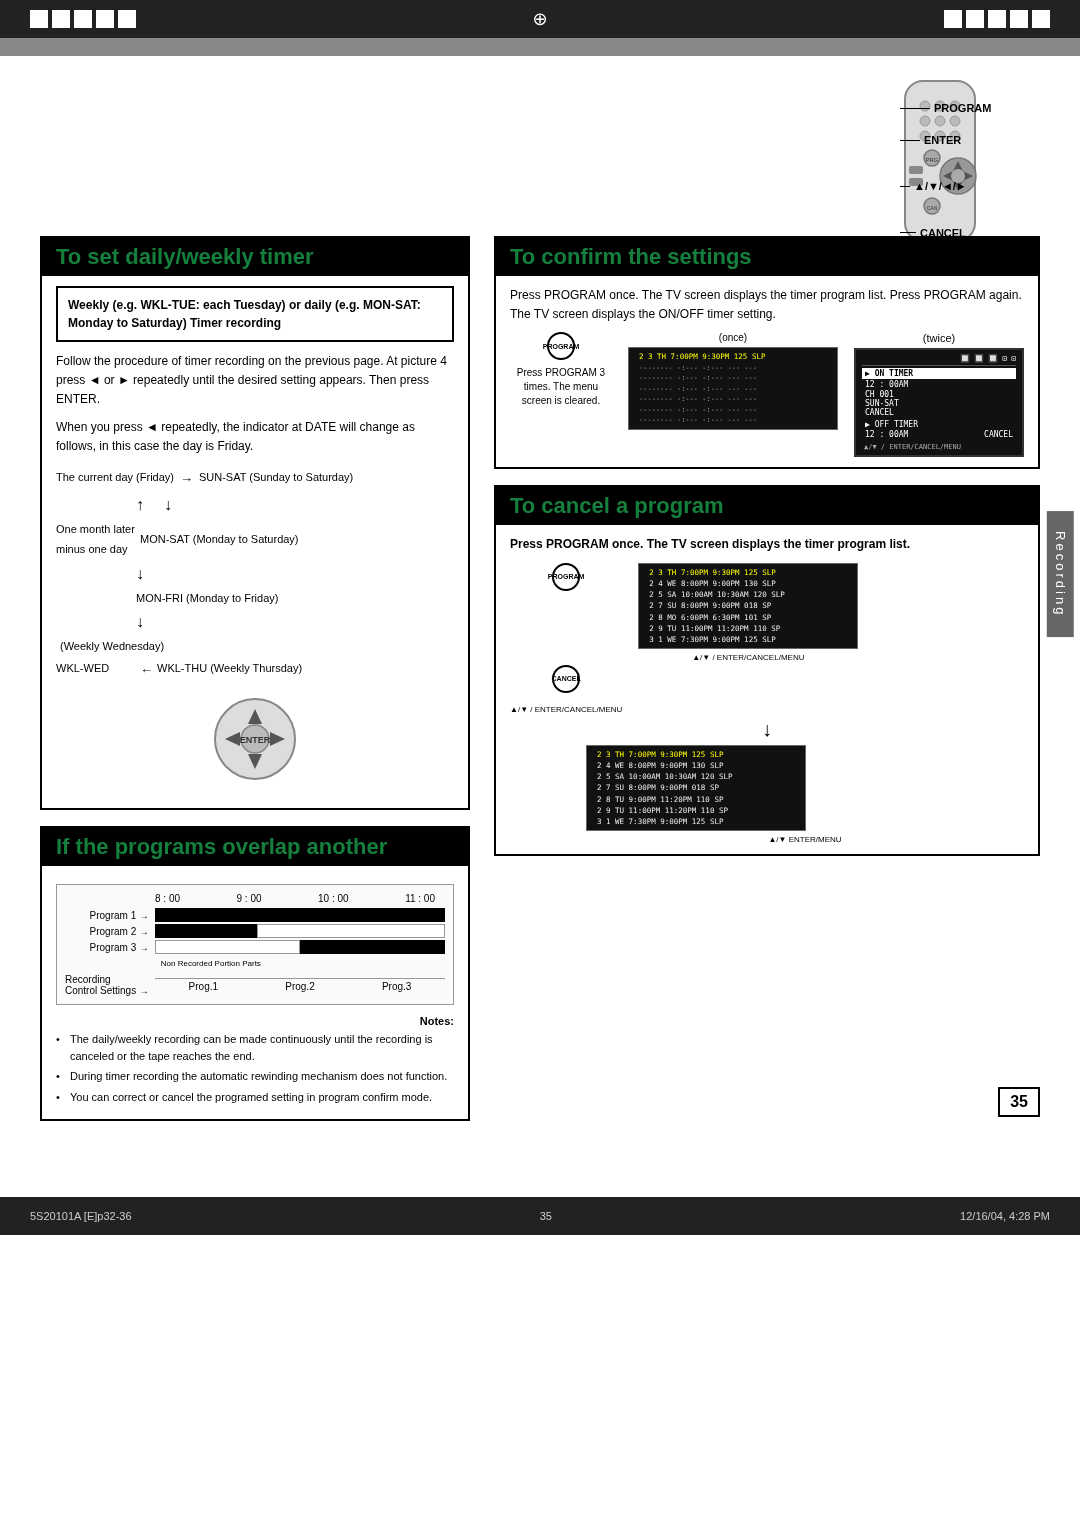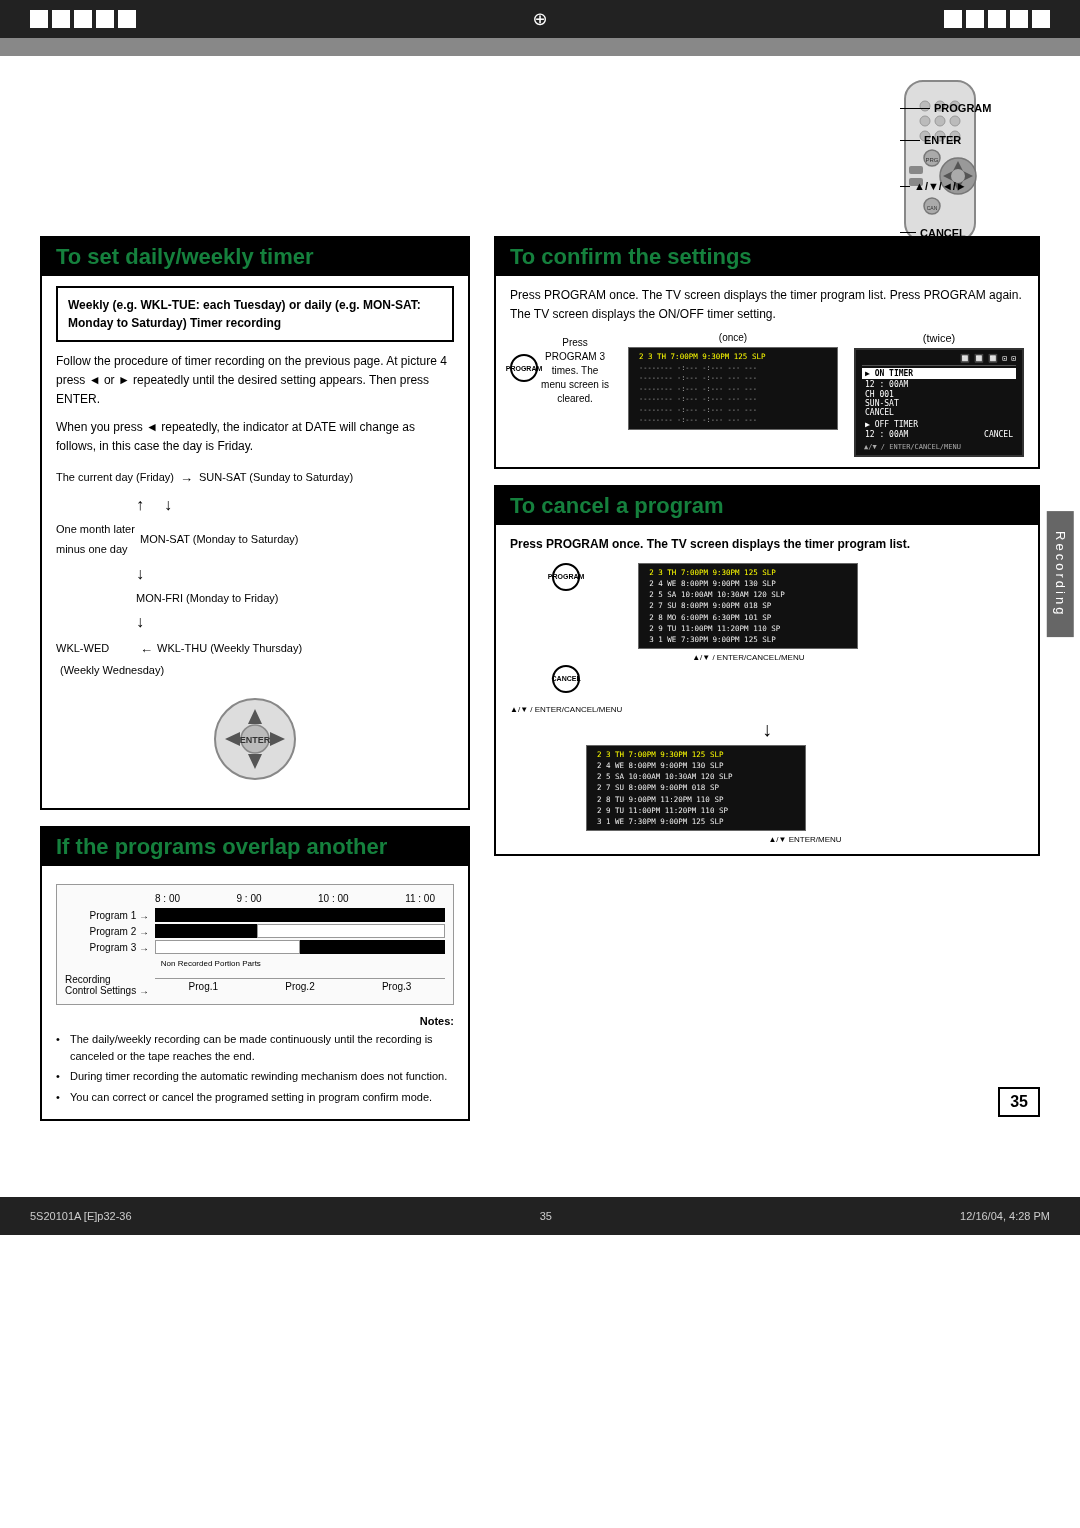--- a/index.html
+++ b/index.html
@@ -328,26 +328,26 @@
             </div>
             <div style="display:flex;align-items:center;gap:4px;margin-left:80px;">
               <span style="font-size:16px;">↓</span>
             </div>
             <div style="display:flex;align-items:center;gap:4px;margin-left:80px;">
               <span style="font-size:11px;">MON-FRI (Monday to Friday)</span>
             </div>
             <div style="display:flex;align-items:center;gap:4px;margin-left:80px;">
               <span style="font-size:16px;">↓</span>
             </div>
+            <div style="font-size:11px;margin-left:4px;">(Weekly Wednesday)</div>
             <div style="display:flex;align-items:center;gap:4px;">
               <span style="font-size:11px;width:80px;">WKL-WED</span>
               <span style="font-size:13px;">←</span>
               <span style="font-size:11px;">WKL-THU (Weekly Thursday)</span>
             </div>
-            <div style="font-size:11px;margin-left:4px;">(Weekly Wednesday)</div>
           </div>
 
           <div style="display:flex;justify-content:center;margin:14px 0;">
             <svg width="90" height="90" viewBox="0 0 90 90">
               <circle cx="45" cy="45" r="40" fill="#ddd" stroke="#888" stroke-width="2"></circle>
               <polygon points="45,15 38,30 52,30" fill="#555"></polygon>
               <polygon points="45,75 38,60 52,60" fill="#555"></polygon>
               <polygon points="15,45 30,38 30,52" fill="#555"></polygon>
               <polygon points="75,45 60,38 60,52" fill="#555"></polygon>
               <circle cx="45" cy="45" r="14" fill="#bbb" stroke="#888" stroke-width="1.5"></circle>
@@ -429,21 +429,21 @@
 
     <div class="col-right" style="position:relative;">
 
       <div class="section-box">
         <span class="section-title">To confirm the settings</span>
         <div class="section-content">
           <p class="body-text">Press PROGRAM once. The TV screen displays the timer program list. Press PROGRAM again. The TV screen displays the ON/OFF timer setting.</p>
 
           <div style="display:flex;gap:16px;align-items:flex-start;margin-top:8px;">
 
-            <div style="display:flex;flex-direction:row;align-items:center;min-width:80px;">
+            <div style="display:flex;flex-direction:column;align-items:flex-end;min-width:80px;">
               <div class="prog-circle">
                 <span style="font-size:7px;font-weight:bold;">PROGRAM</span>
               </div>
               <div style="font-size:10px;text-align:center;line-height:1.4;margin-top:4px;">Press PROGRAM 3 times. The menu screen is cleared.</div>
             </div>
 
             <div style="display:flex;flex-direction:column;align-items:center;">
               <span style="font-size:10px;margin-bottom:4px;">(once)</span>
               <div class="small-screen">
                 <div style="color:#ff0;font-size:7.5px;">2 3 TH  7:00PM  9:30PM 125 SLP</div>

